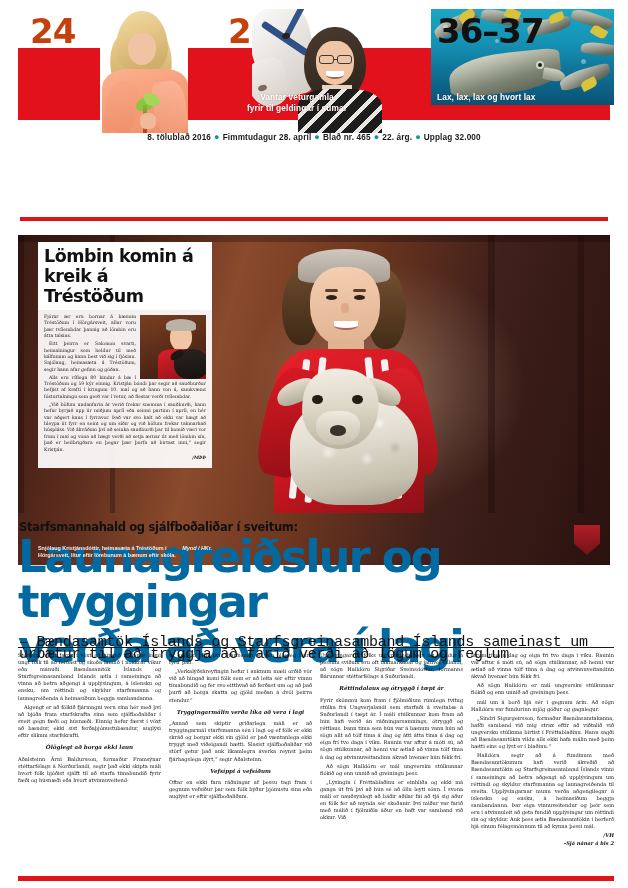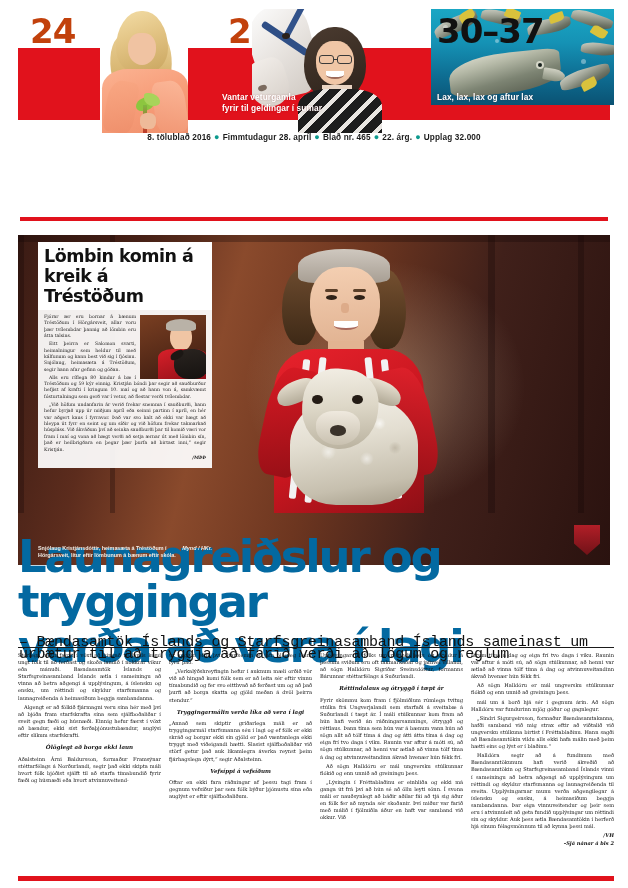--- a/index.html
+++ b/index.html
@@ -542,21 +542,21 @@
       <div id="t2-horse-nostril"></div>
       <div id="t2-w-hair"></div>
       <div id="t2-w-face"></div>
       <div id="t2-w-glass-l"></div>
         <div id="t2-w-glass-r"></div>
         <div id="t2-w-glass-br"></div>
       <div id="t2-w-smile"></div>
       <div id="t2-w-neckline"></div>
       <div id="t2-w-body"></div>
     </div>
-    <div class="teaser-text" style="left:222px; top:92px; width:150px;">
+    <div class="teaser-text" style="left:222px; top:92px; width:150px;text-align:center;">
       <div>Vantar veturgamla</div>
       <div>fyrir til geldingar í sumar</div>
     </div>
 
     <div class="teaser-red" style="left:428px; top:48px; width:182px; height:72px;"></div>
     <div id="teaser3-photo">
       <div id="t3-photo-in">
         <div class="t3-fish" style="left:2px;  top:8px;  width:46px; height:15px; transform:rotate(-22deg);"></div>
         <div class="t3-fish" style="left:50px; top:2px;  width:40px; height:13px; transform:rotate(14deg);"></div>
         <div class="t3-fish" style="left:96px; top:10px; width:44px; height:14px; transform:rotate(-10deg);"></div>
@@ -569,23 +569,23 @@
         <div class="t3-fin" style="left:160px;top:18px; width:16px; height:10px; transform:rotate(32deg);"></div>
         <div class="t3-fin" style="left:150px;top:70px; width:16px; height:10px; transform:rotate(-26deg);"></div>
         <div id="t3-big-fish"></div>
         <div id="t3-big-mouth"></div>
         <div id="t3-big-eye"></div>
         <div class="t3-bubble" style="left:12px; top:16px; width:5px; height:5px;"></div>
         <div class="t3-bubble" style="left:64px; top:30px; width:4px; height:4px;"></div>
         <div class="t3-bubble" style="left:150px;top:50px; width:5px; height:5px;"></div>
       </div>
     </div>
-    <div class="teaser-num" style="left:437px; top:14px; color:#111111; z-index:7;">30–37</div>
+    <div class="teaser-num" style="left:437px; top:14px; color:#111111; z-index:7;">36–37</div>
     <div class="teaser-text" style="left:437px; top:92px; width:170px;">
-      <div>Lax, lax, lax og aftur lax</div>
+      <div>Lax, lax, lax og hvort lax</div>
     </div>
   </div>
 
   <div id="masthead">
     <div id="dateline">
       <span>8. tölublað 2016</span><span class="dot">●</span><span>Fimmtudagur 28. apríl</span><span class="dot">●</span><span>Blað nr. 465</span><span class="dot">●</span><span>22. árg.</span><span class="dot">●</span><span>Upplag 32.000</span>
     </div>
     <div id="masthead-rule"></div>
   </div>
 
@@ -649,20 +649,21 @@
       </div>
     </div>
 
     <div id="ps-caption">
       <span class="credit">Mynd / HKr.</span>
       <span>Snjólaug Kristjánsdóttir, heimasæta á Tréstöðum í Hörgársveit, lítur eftir lömbunum á bænum eftir skóla.</span>
     </div>
     <div id="ps-logo-badge"></div>
   </div>
 
+  <div id="kicker">Starfsmannahald og sjálfboðaliðar í sveitum:</div>
 
   <div id="main-headline">
     <span class="l2">Launagreiðslur og tryggingar</span>
     <span class="l2">verða að vera í lagi</span>
   </div>
 
   <div id="deck">– Bændasamtök Íslands og Starfsgreinasamband Íslands sameinast um úrbætur til að tryggja að farið verði að lögum og reglum</div>
   <div id="deck-rule"></div>
 
   <div id="columns">

